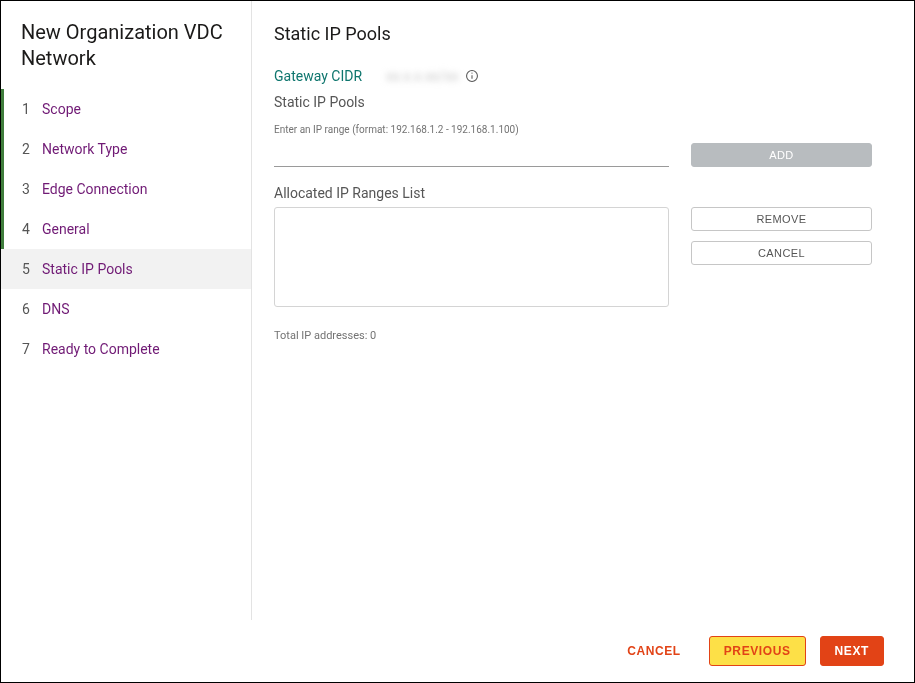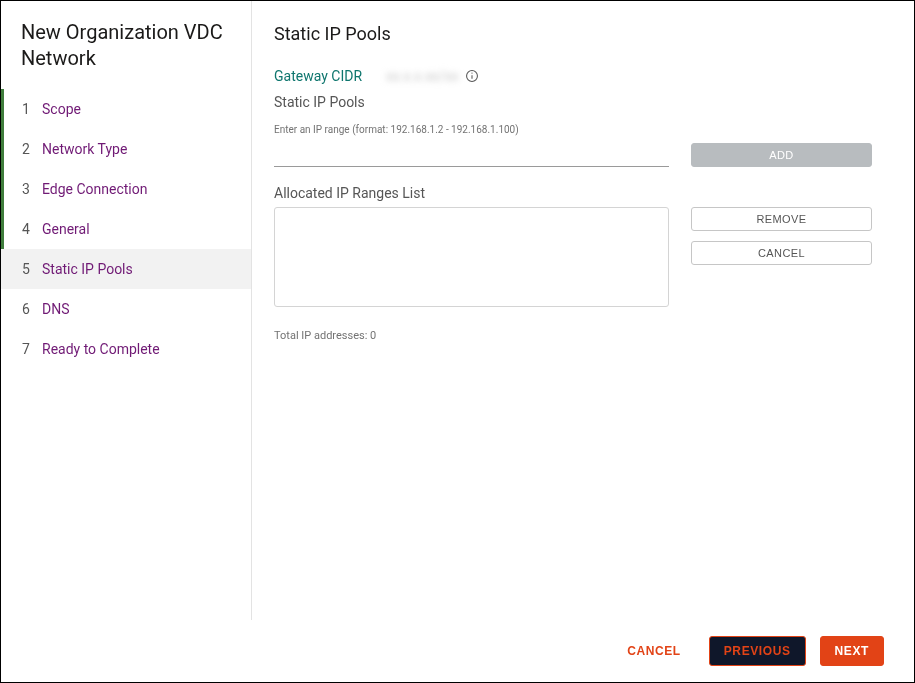--- a/index.html
+++ b/index.html
@@ -204,21 +204,21 @@
       border: 1px solid transparent;
     }
     .btn-cancel {
       color: #e24316;
       border: none;
       background: transparent;
     }
     .btn-prev {
       color: #e24316;
       border: 1px solid #e24316;
-      background: #0f172a;
+      background: #fde047;
     }
     .btn-next {
       color: #fff;
       background: #e24316;
       border: 1px solid #e24316;
     }
   </style>
 </head>
 <body>
 

